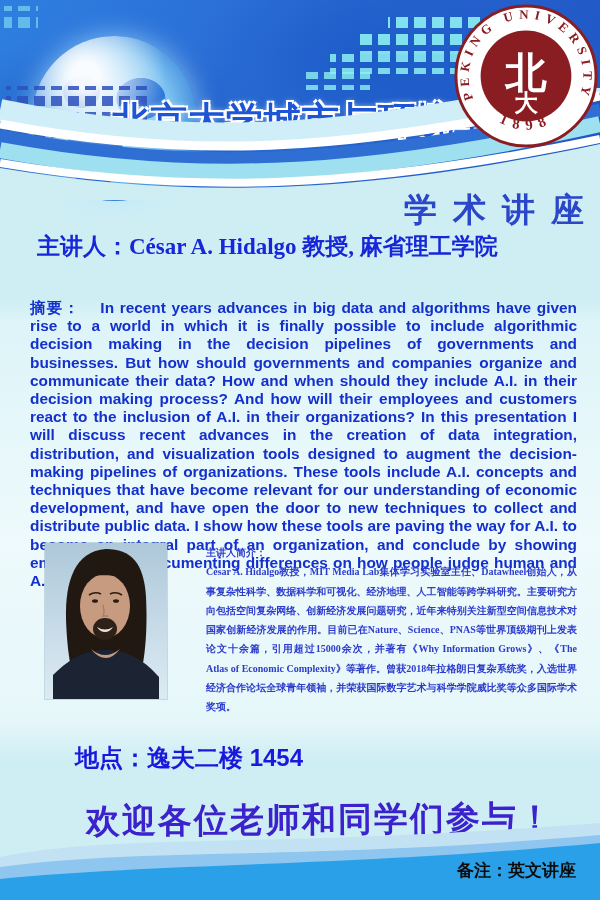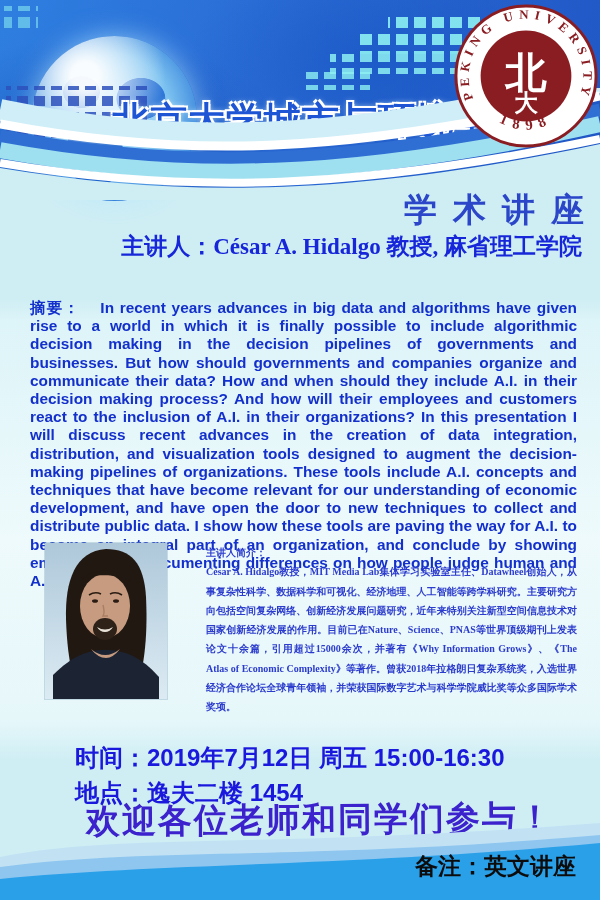--- a/index.html
+++ b/index.html
@@ -26,38 +26,38 @@
     font-size:37px;font-weight:bold;color:#1d55d4;letter-spacing:1px;white-space:nowrap;
     text-shadow:-2px -2px 0 #fff,2px -2px 0 #fff,-2px 2px 0 #fff,2px 2px 0 #fff,0 0 6px #eaffff;}
   .waves{position:absolute;left:0;top:88px;width:600px;height:112px;}
   .seal{position:absolute;left:452px;top:2px;width:148px;height:148px;}
   
   .lecture-type{position:absolute;left:0;top:188px;width:600px;text-align:right;
     font-family:"Liberation Serif","DejaVu Serif",serif;font-weight:bold;
     font-size:33px;color:#2b46c8;letter-spacing:16px;text-indent:16px;}
   .speaker-block{position:absolute;left:37px;top:231px;width:545px;
     font-family:"Liberation Serif","DejaVu Serif",serif;font-weight:bold;
-    font-size:23px;line-height:31px;color:#1626d8;text-align:right;}
+    font-size:23px;line-height:31px;color:#1626d8;}
   .abstract{position:absolute;left:30px;top:299px;width:547px;
     font-size:15.4px;line-height:18.2px;font-weight:bold;color:#1330cc;
     text-align:justify;}
   .abstract .lbl{margin-right:20px;}
   .bio{position:absolute;left:45px;top:543px;width:532px;display:flex;gap:11px;}
   .photo{flex:0 0 122px;width:122px;height:156px;box-shadow:0 0 0 1px rgba(120,160,180,.35);}
   .bio-text{flex:1;font-family:"Liberation Serif","DejaVu Serif",serif;font-weight:bold;
     font-size:10px;line-height:19.3px;color:#2c3ccc;text-align:justify;margin-left:28px;}
   .bio-label{display:block;}
   .details{position:absolute;left:75px;top:740px;font-size:24px;font-weight:bold;
     color:#1a18dc;line-height:35px;white-space:nowrap;}
   .welcome{position:absolute;left:86px;top:797px;font-size:34px;font-weight:bold;
     color:#3b22cc;letter-spacing:2px;white-space:nowrap;
     font-family:"DejaVu Sans","Liberation Sans",sans-serif;transform:rotate(-.4deg);}
   
   .footer-band{position:absolute;left:0;bottom:0;width:600px;height:85px;}
-  .note{position:absolute;right:24px;bottom:18px;font-size:23px;font-weight:bold;
+  .note{position:absolute;right:24px;bottom:18px;font-size:17px;font-weight:bold;
     color:#0c0c0c;white-space:nowrap;}
 </style>
 </head>
 <body>
 
 <div class="poster">
   <div class="bg-soft"></div>
 
   <div class="header">
     <div class="globe"></div>
@@ -141,23 +141,20 @@
       <path d="M8,156 L8,132 C28,112 44,107 60,107 C80,107 96,114 114,134 L114,156 Z" fill="#1c2433"></path>
       <path d="M46,106 q14,12 29,0 q-7,9 -14,9 q-8,0 -15,-9 Z" fill="#c79b80"></path>
     </svg>
     <div class="bio-text">
       <span class="bio-label">主讲人简介：</span><span>César A. Hidalgo教授，MIT Media Lab集体学习实验室主任、Datawheel创始人，从事复杂性科学、数据科学和可视化、经济地理、人工智能等跨学科研究。主要研究方向包括空间复杂网络、创新经济发展问题研究，近年来特别关注新型空间信息技术对国家创新经济发展的作用。目前已在Nature、Science、PNAS等世界顶级期刊上发表论文十余篇，引用超过15000余次，并著有《Why Information Grows》、《The Atlas of Economic Complexity》等著作。曾获2018年拉格朗日复杂系统奖，入选世界经济合作论坛全球青年领袖，并荣获国际数字艺术与科学学院威比奖等众多国际学术奖项。</span>
     </div>
   </div>
 
   <div class="details">
     <div>
-      <span>时间：</span><span>2019年7月12日  周五  15:00-16:30</span>
-    </div>
-    <div>
       <span>地点：</span><span>逸夫二楼  1454</span>
     </div>
   </div>
 
   <div class="welcome">欢迎各位老师和同学们参与！</div>
 
   <svg class="footer-band" viewBox="0 0 600 85" preserveAspectRatio="none">
     <path d="M0,42 C120,18 260,34 600,8 L600,85 L0,85 Z" fill="#c2e2f4"></path>
     <path d="M0,52 C150,32 300,46 600,20 L600,85 L0,85 Z" fill="#8fc6ef"></path>
     <path d="M0,64 C160,48 340,52 600,28 L600,85 L0,85 Z" fill="#2aa0e9"></path>

